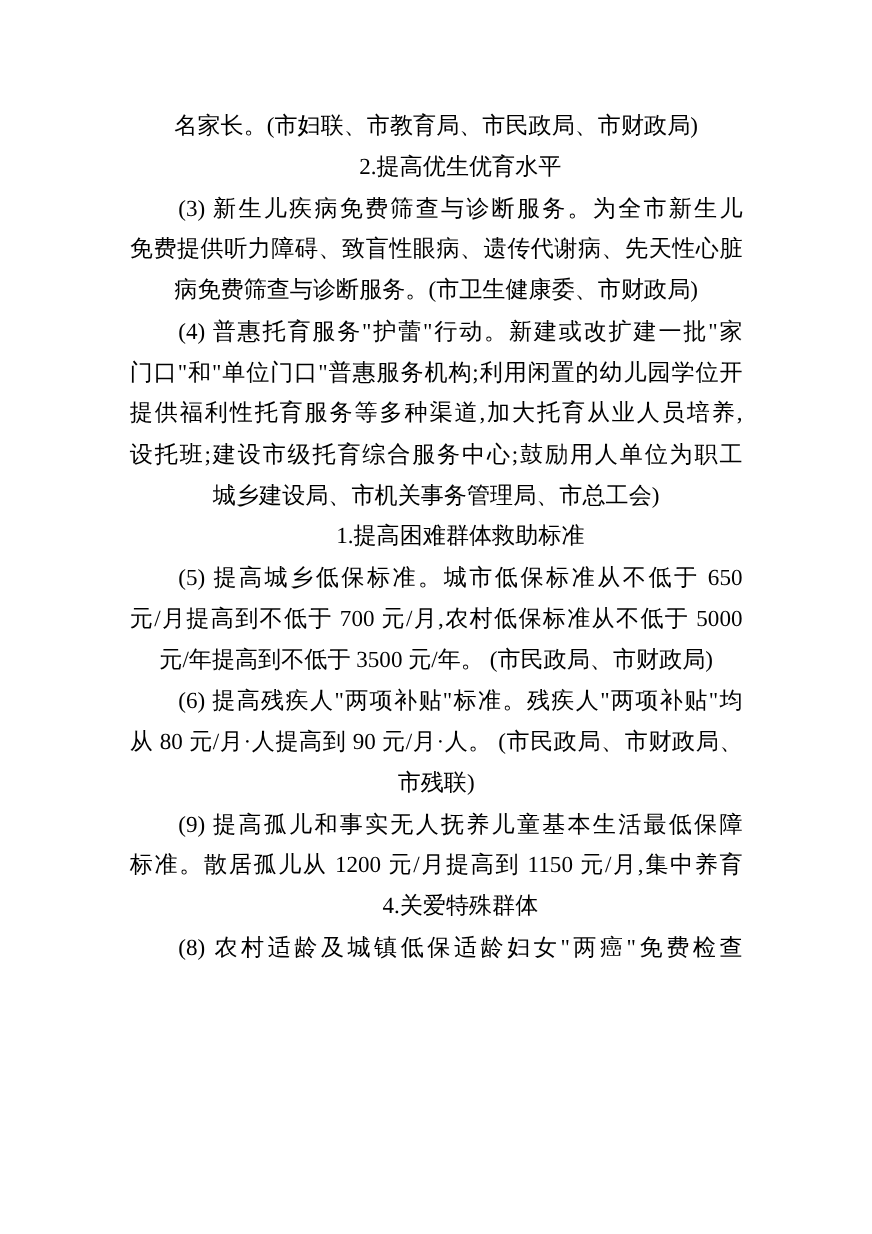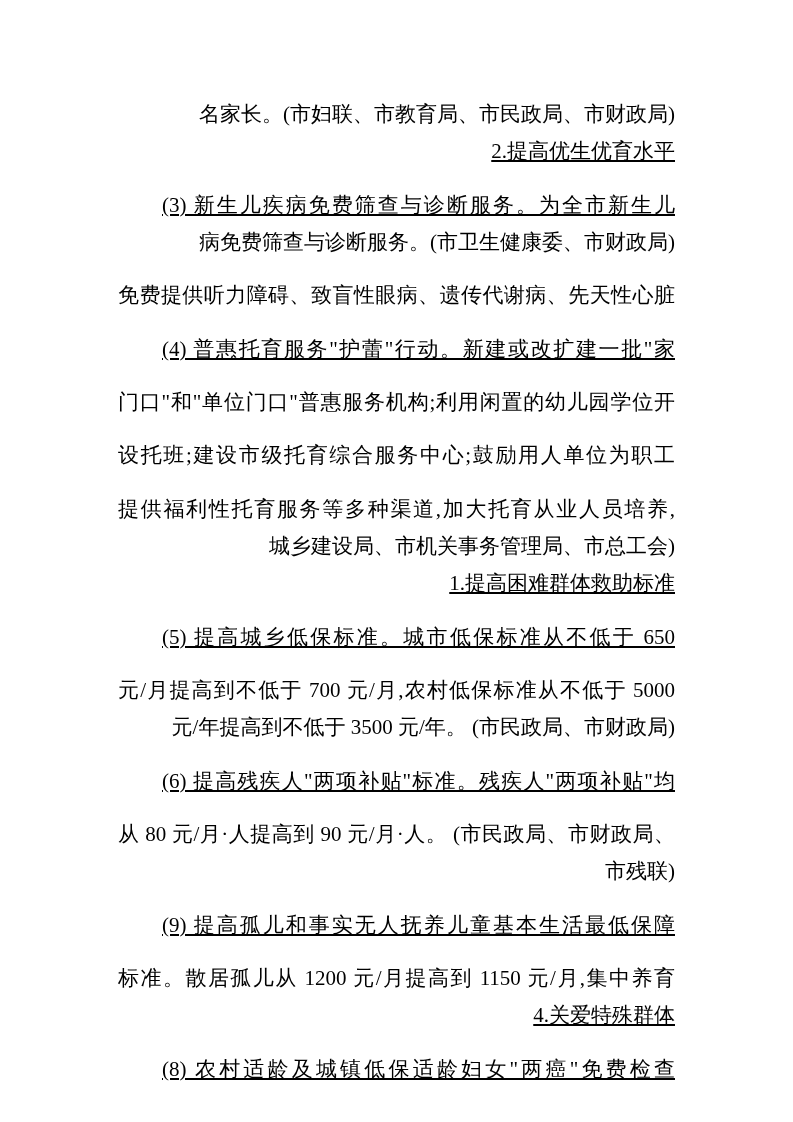--- a/index.html
+++ b/index.html
@@ -19,48 +19,46 @@
   .content {
     position: absolute;
     left: 118px;
     top: 96px;
     width: 557px;
   }
   .line {
     height: 37.33px;
     line-height: 37.33px;
     font-size: 21px;
-    text-align: right;
+    text-align: center;
     white-space: nowrap;
     overflow: visible;
   }
   .line.indent {
     padding-left: 44px;
-    text-decoration: underline;
   }
   .line.justify {
     text-align: justify;
     text-align-last: justify;
-    margin-top: 16px;
   }
 </style>
 </head>
 <body>
 
 <div class="page">
   <div class="content" id="doc-content">
       <div class="line">名家长。(市妇联、市教育局、市民政局、市财政局)</div>
       <div class="line indent">2.提高优生优育水平</div>
       <div class="line indent justify">(3) 新生儿疾病免费筛查与诊断服务。为全市新生儿</div>
+      <div class="line justify">免费提供听力障碍、致盲性眼病、遗传代谢病、先天性心脏</div>
       <div class="line">病免费筛查与诊断服务。(市卫生健康委、市财政局)</div>
-      <div class="line justify">免费提供听力障碍、致盲性眼病、遗传代谢病、先天性心脏</div>
       <div class="line indent justify">(4) 普惠托育服务"护蕾"行动。新建或改扩建一批"家</div>
       <div class="line justify">门口"和"单位门口"普惠服务机构;利用闲置的幼儿园学位开</div>
+      <div class="line justify">提供福利性托育服务等多种渠道,加大托育从业人员培养,</div>
       <div class="line justify">设托班;建设市级托育综合服务中心;鼓励用人单位为职工</div>
-      <div class="line justify">提供福利性托育服务等多种渠道,加大托育从业人员培养,</div>
       <div class="line">城乡建设局、市机关事务管理局、市总工会)</div>
       <div class="line indent">1.提高困难群体救助标准</div>
       <div class="line indent justify">(5) 提高城乡低保标准。城市低保标准从不低于 650</div>
       <div class="line justify">元/月提高到不低于 700 元/月,农村低保标准从不低于 5000</div>
       <div class="line">元/年提高到不低于 3500 元/年。 (市民政局、市财政局)</div>
       <div class="line indent justify">(6) 提高残疾人"两项补贴"标准。残疾人"两项补贴"均</div>
       <div class="line justify">从 80 元/月·人提高到 90 元/月·人。 (市民政局、市财政局、</div>
       <div class="line">市残联)</div>
       <div class="line indent justify">(9) 提高孤儿和事实无人抚养儿童基本生活最低保障</div>
       <div class="line justify">标准。散居孤儿从 1200 元/月提高到 1150 元/月,集中养育</div>

